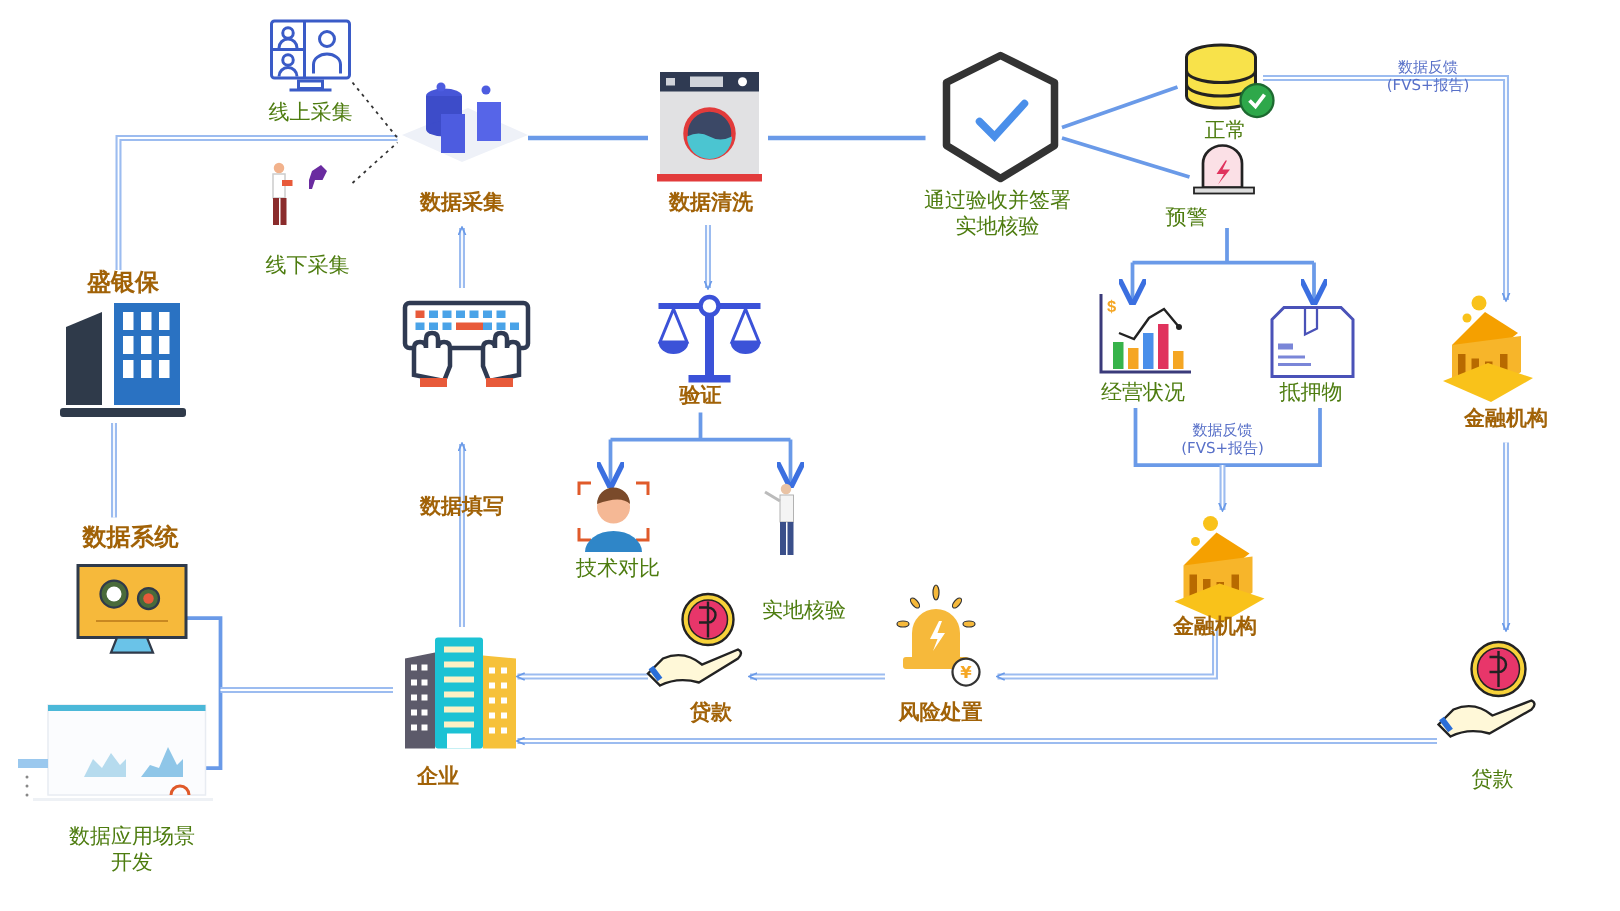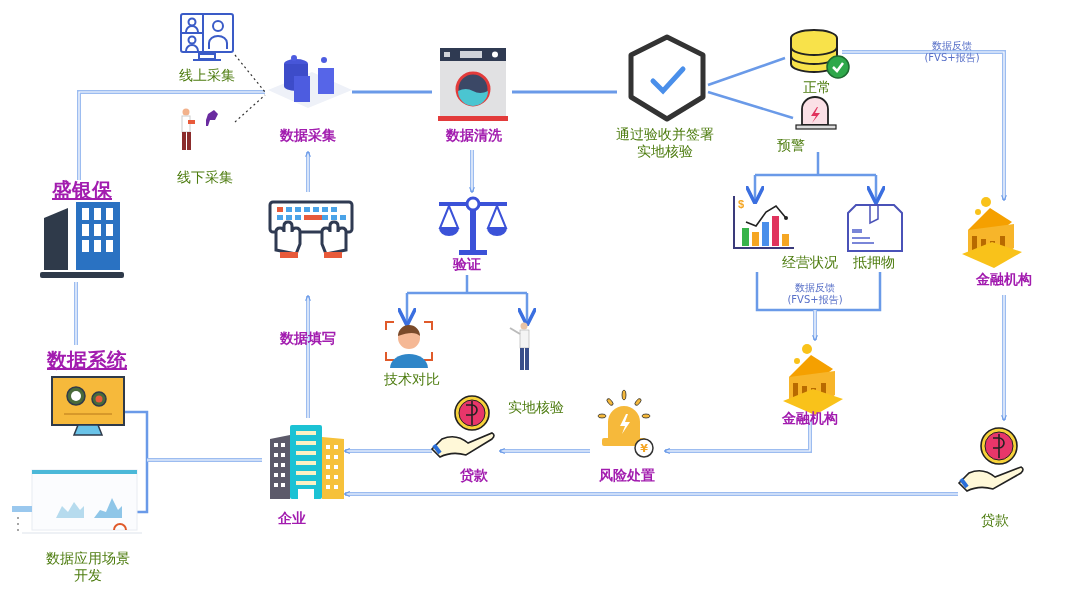--- a/index.html
+++ b/index.html
@@ -1,21 +1,21 @@
 <!DOCTYPE html>
 <html><head>
 <meta charset="utf-8">
 <style>
   html, body { margin:0; padding:0; background:#ffffff; }
   body { width:1080px; height:607px; position:relative; overflow:hidden;
          font-family:"DejaVu Sans","Liberation Sans",sans-serif; }
   #canvas { position:absolute; left:0; top:0; width:1080px; height:607px; }
-  .lbl { position:absolute; color:#a21caf; font-weight:bold; white-space:nowrap;
+  .lbl { position:absolute; color:#a16207; font-weight:bold; white-space:nowrap;
          transform:translateX(-50%); text-align:center; line-height:1.2; }
-  .lbl.big { font-size:20px;text-decoration:underline; }
+  .lbl.big { font-size:16px; }
   .lbl.med { font-size:14px; }
   .lbl.sm  { font-size:14px; font-weight:normal; color:#4d7c0f; }
   .lbl.xs  { font-size:10px; font-weight:normal; color:#5870c8; }
 </style>
 </head>
 <body>
 
 <svg id="canvas" viewBox="0 0 1080 607">
   <defs>
     <marker id="arr" viewBox="0 0 10 10" refX="8" refY="5" markerWidth="7" markerHeight="7" orient="auto">
@@ -375,21 +375,21 @@
 <div class="lbl sm" style="left:817px;top:79px;">正常</div>
 <div class="lbl sm" style="left:791px;top:137px;">预警</div>
 <div class="lbl xs" style="left:952px;top:40px;">
   <div>数据反馈</div>
   <div>(FVS+报告)</div>
 </div>
 <div class="lbl med" style="left:308px;top:285px;margin-top:45px;">数据填写</div>
 <div class="lbl med" style="left:467px;top:256px;">验证</div>
 <div class="lbl sm" style="left:412px;top:371px;">技术对比</div>
 <div class="lbl sm" style="left:536px;top:371px;margin-top:28px;">实地核验</div>
-<div class="lbl sm" style="left:762px;top:254px;margin-left:48px;">经营状况</div>
+<div class="lbl sm" style="left:762px;top:254px;">经营状况</div>
 <div class="lbl sm" style="left:874px;top:254px;">抵押物</div>
 <div class="lbl xs" style="left:815px;top:282px;">
   <div>数据反馈</div>
   <div>(FVS+报告)</div>
 </div>
 <div class="lbl med" style="left:1004px;top:271px;">金融机构</div>
 <div class="lbl med" style="left:810px;top:410px;">金融机构</div>
 <div class="lbl big" style="left:87px;top:348px;">数据系统</div>
 <div class="lbl sm" style="left:88px;top:550px;">
   <div>数据应用场景</div>

